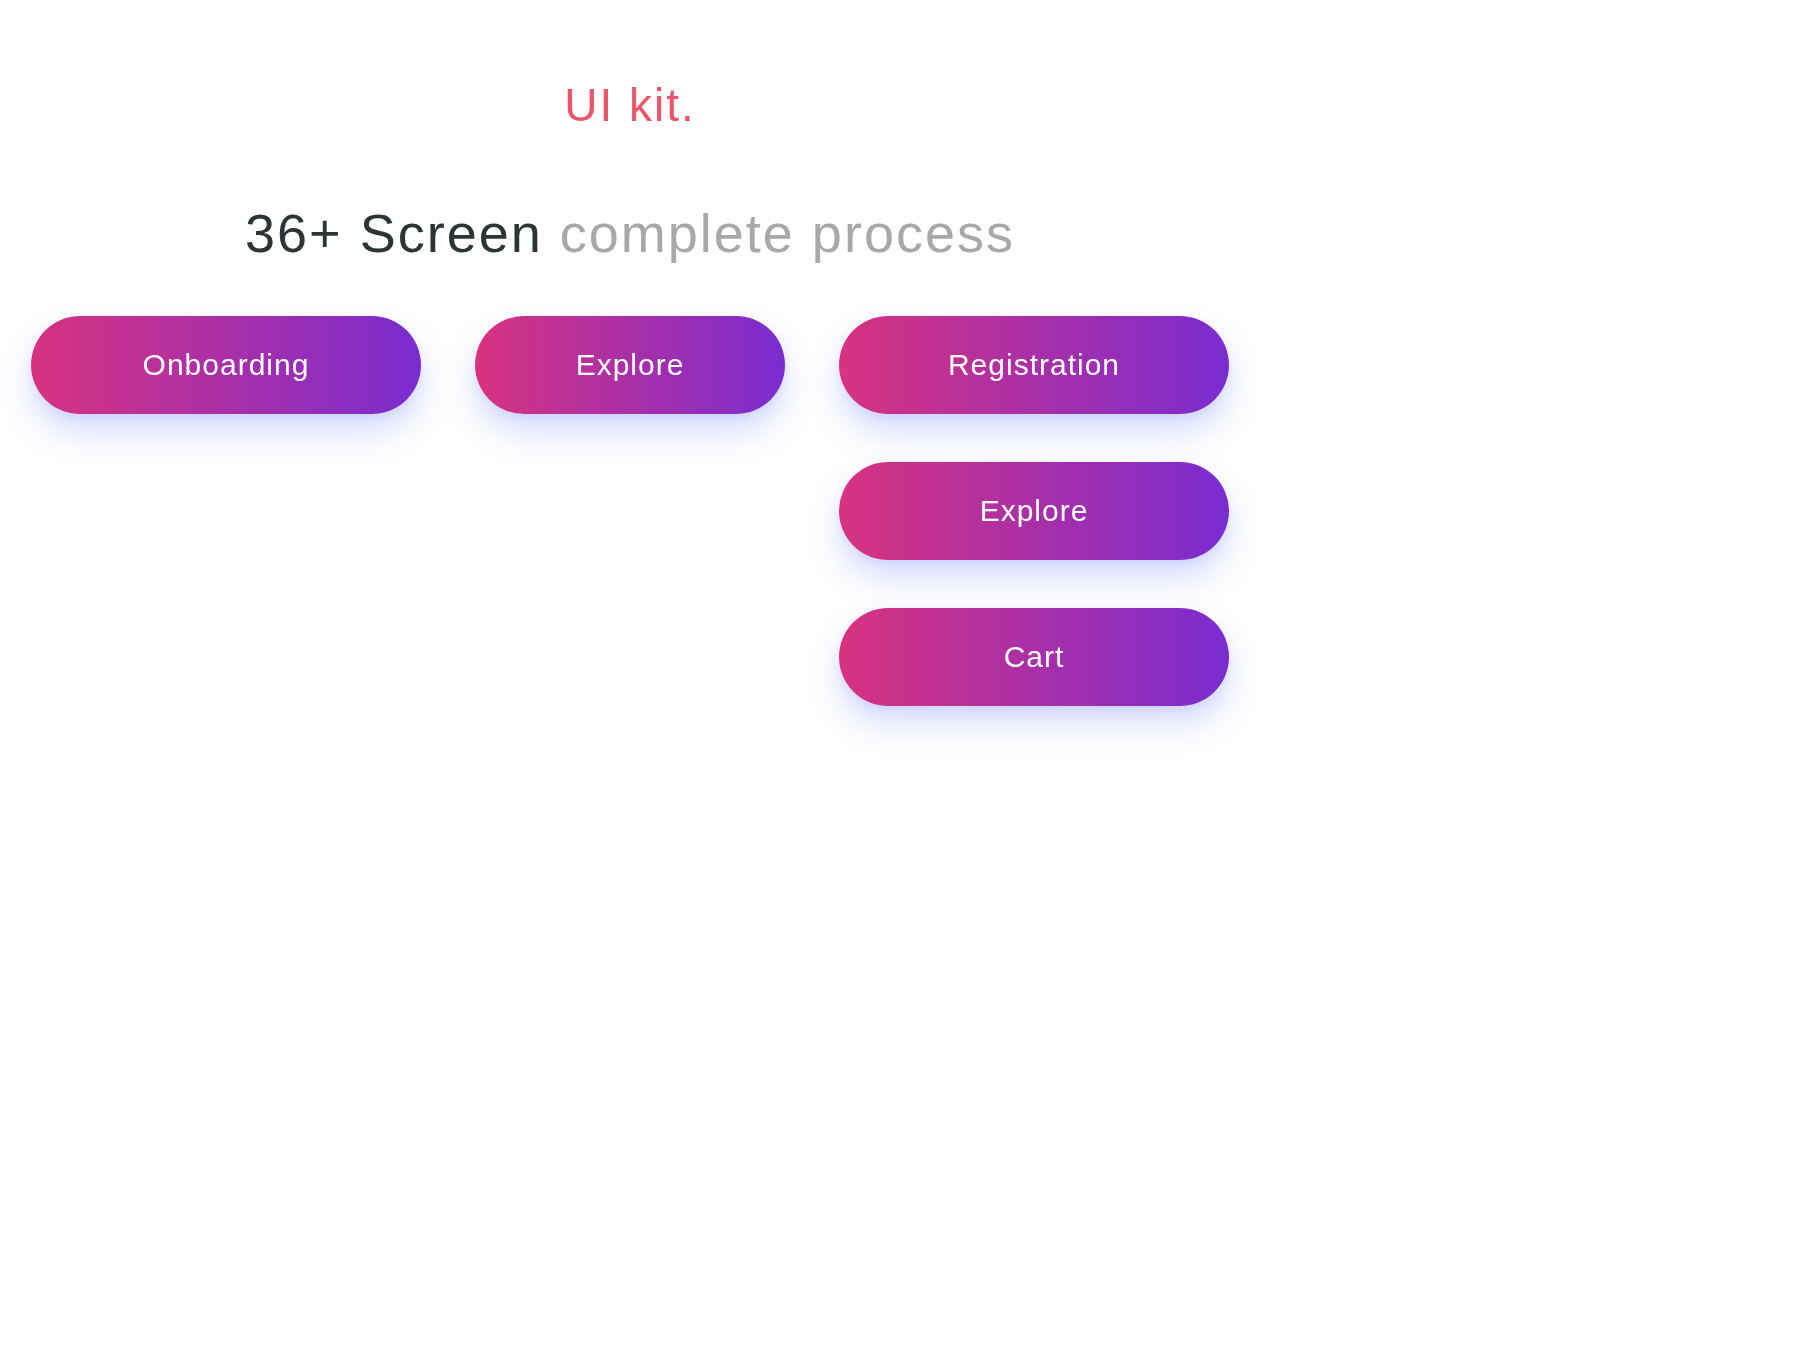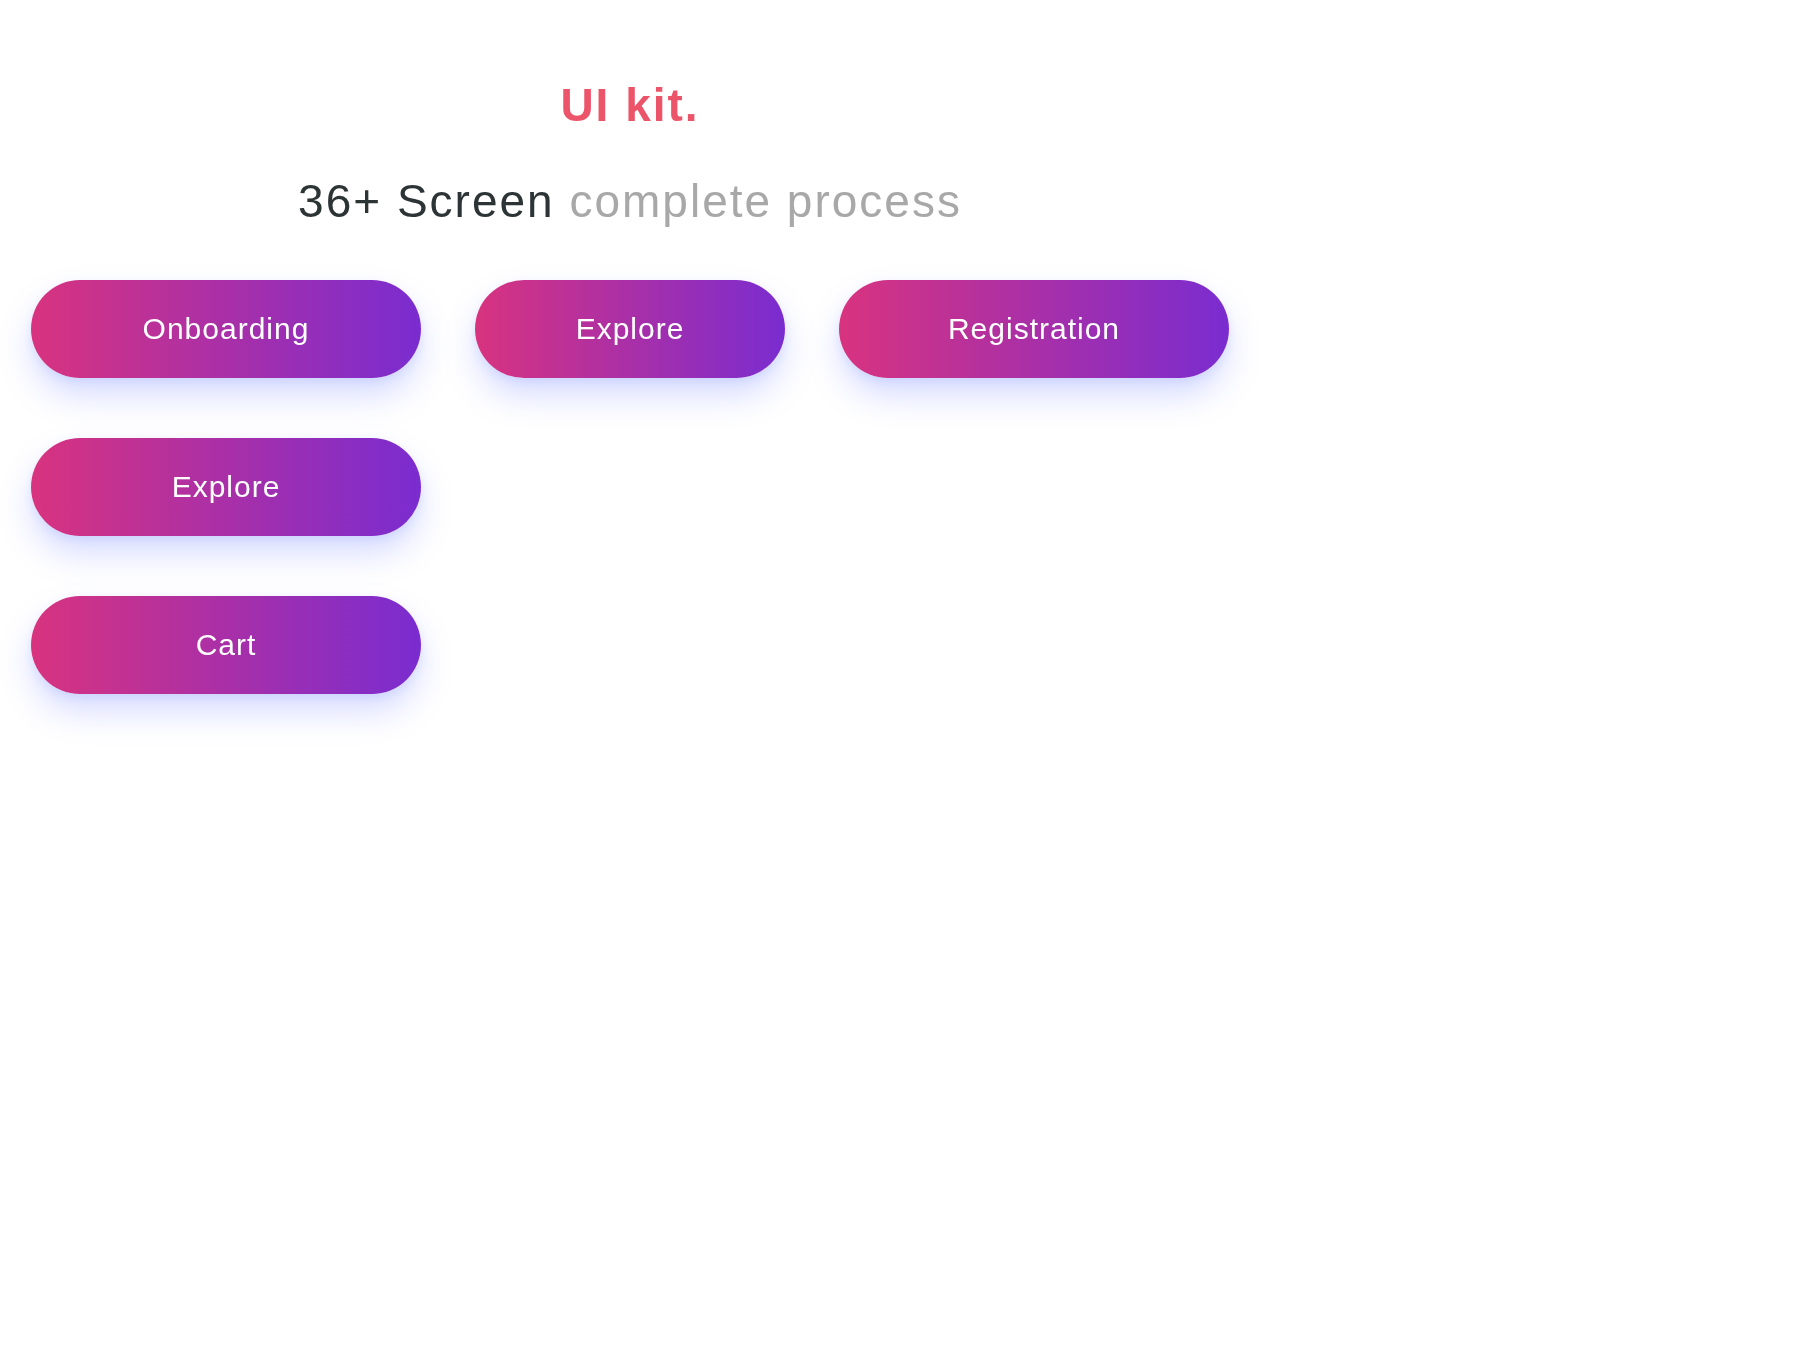--- a/index.html
+++ b/index.html
@@ -14,47 +14,47 @@
       background: #ffffff;
       font-family: -apple-system, BlinkMacSystemFont, "Segoe UI", sans-serif;
       display: flex;
       flex-direction: column;
       align-items: center;
     }
     
     .title {
       margin-top: 78px;
       font-size: 46px;
-      font-weight: 700;
+      font-weight: 400;
       letter-spacing: 2px;
       color: #ec5569;
     }
     
     .subtitle {
-      margin-top: 42px;
-      font-size: 46px;
+      margin-top: 70px;
+      font-size: 54px;
       letter-spacing: 2px;
     }
     
     .subtitle-bold {
       color: #2d3436;
       font-weight: 500;
     }
     
     .subtitle-light {
       color: #a8a8a8;
       font-weight: 300;
     }
     
     .rows {
       margin-top: 52px;
       display: flex;
       flex-direction: column;
-      align-items: flex-start;
-      gap: 60px;
+      align-items: flex-end;
+      gap: 48px;
     }
     
     .row {
       display: flex;
       gap: 54px;
       justify-content: center;
     }
     
     .pill {
       width: 390px;

